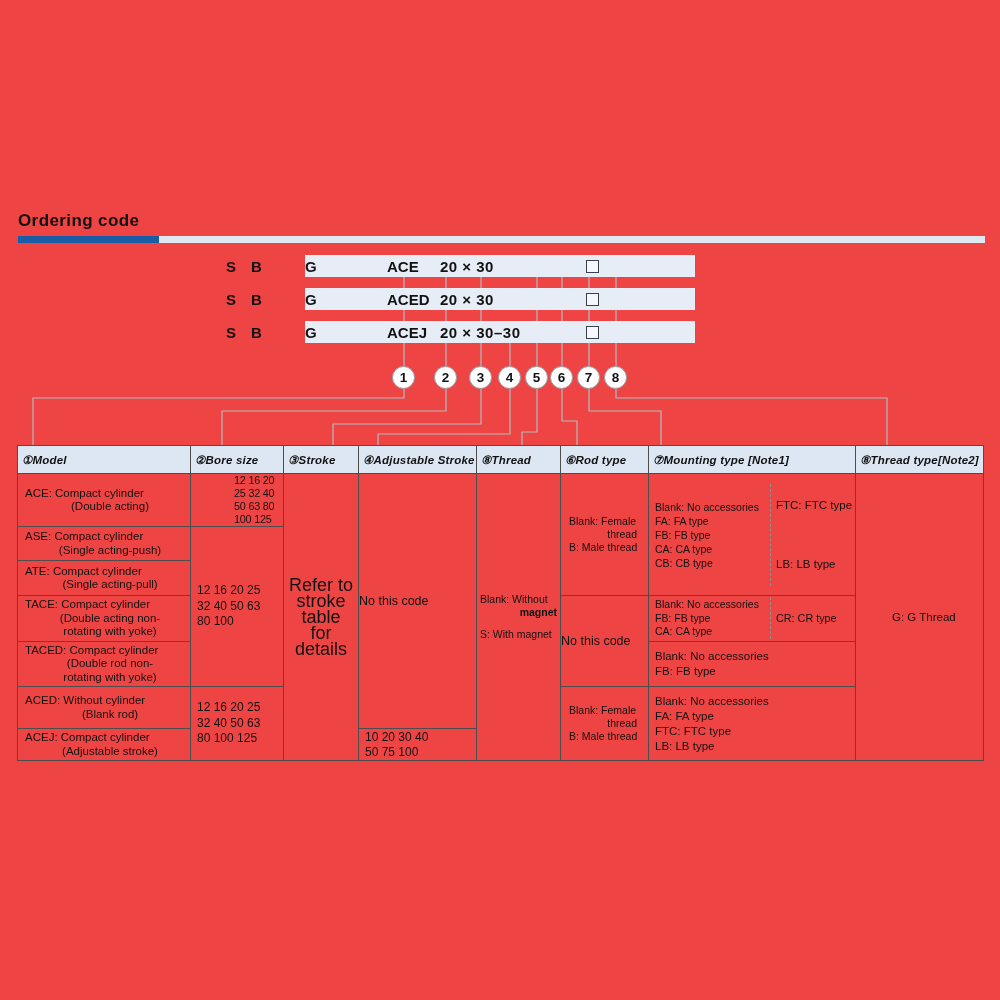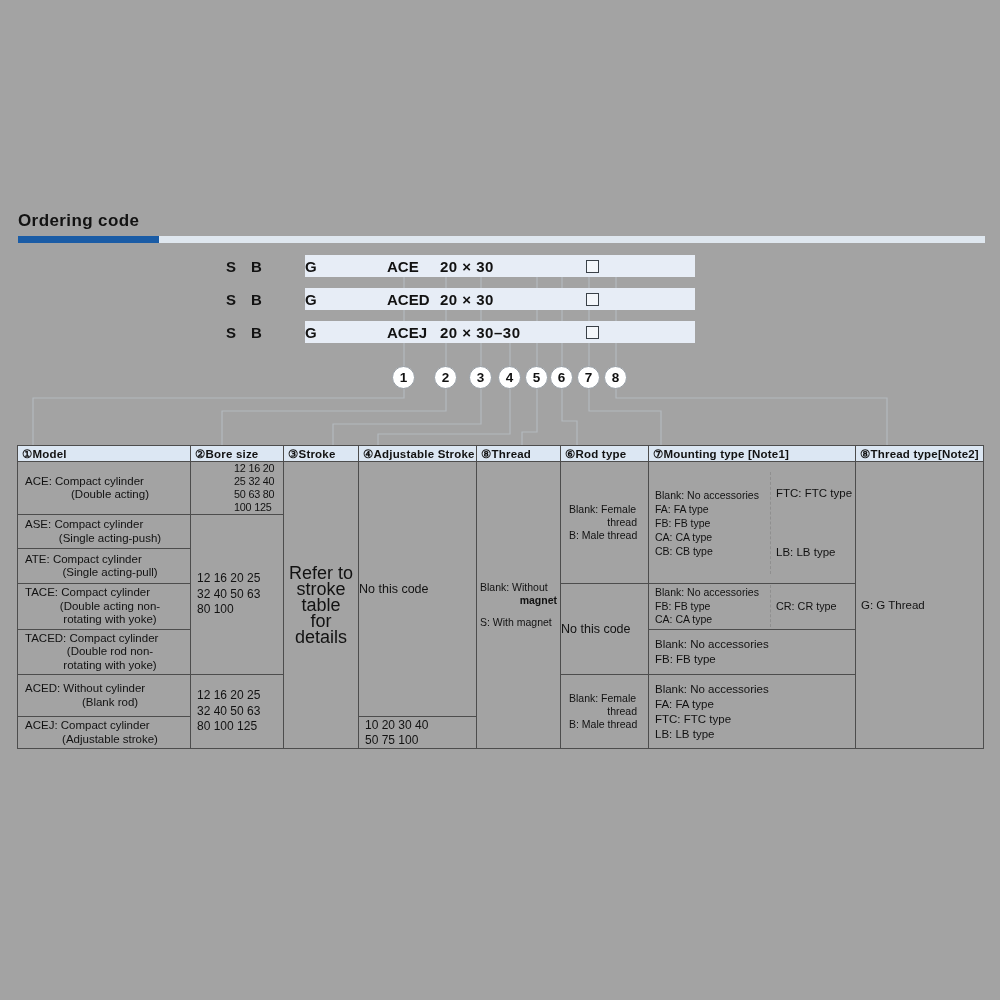--- a/index.html
+++ b/index.html
@@ -1,16 +1,16 @@
 <!DOCTYPE html>
 <html><head>
 <meta charset="utf-8">
 <style>
   html,body{margin:0;padding:0;background:#fff;}
-  .page{position:relative;width:1000px;height:1000px;background:#a3a3a3;overflow:hidden;
+  .page{position:relative;width:1000px;height:1000px;background:#ef4444;overflow:hidden;
         font-family:"Liberation Sans",sans-serif;color:#121212;}
   
   .title{position:absolute;left:18px;top:211px;font-size:17px;font-weight:bold;letter-spacing:.4px;}
   .rule-dark{position:absolute;left:18px;top:236px;width:141px;height:7px;background:#1a5ca6;}
   .rule-light{position:absolute;left:159px;top:236px;width:826px;height:7px;background:#dfe7ef;}
   
   .codebar{position:absolute;left:305px;width:390px;height:22px;background:#e7edf6;
            font-weight:bold;font-size:15px;}
   .codebar .name{position:absolute;left:82px;top:3px;}
   .codebar .size{position:absolute;left:135px;top:3px;letter-spacing:.5px;}
@@ -43,21 +43,21 @@
   .mntflex .lft{width:122px;border-right:1px dashed #8f8f8f;display:flex;flex-direction:column;
                 justify-content:center;padding-left:6px;box-sizing:border-box;}
   .mntflex .rgt{flex:1;display:flex;flex-direction:column;justify-content:center;padding-left:5px;gap:45px;}
   .mnt-b1{height:102px;}
   .mnt-b1 .lft{font-size:10.5px;line-height:14px;}
   .mnt-b1 .rgt{font-size:11.5px;line-height:14.5px;}
   .mnt-tace{height:42px;}
   .mnt-tace .lft{font-size:10.5px;line-height:13.5px;}
   .mnt-tace .rgt{font-size:10.8px;line-height:13.5px;}
   .mntfull{font-size:11.5px;line-height:15px;padding-left:6px;}
-  .thread{font-size:11.5px;padding-left:5px;}
+  .thread{font-size:11.5px;padding-left:5px;margin-left:31px;}
   
   .notes{position:absolute;left:17px;top:728px;font-size:11px;line-height:13px;}
   .note-line{margin-bottom:3px;white-space:nowrap;}
   .note-tag{font-size:8.5px;}
 </style>
 </head>
 <body>
 
 <div class="page">
 
@@ -124,21 +124,21 @@
       <col style="width:173px">
         <col style="width:93px">
         <col style="width:75px">
         <col style="width:118px">
       <col style="width:84px">
         <col style="width:88px">
         <col style="width:207px">
         <col style="width:128px">
     </colgroup>
     <tbody>
-        <tr style="height:16px;">
+        <tr style="height:28px;font-style:italic;">
       <th>①Model</th>
       <th>②Bore size</th>
       <th>③Stroke</th>
       <th>④Adjustable Stroke</th>
       <th>⑧Thread</th>
       <th>⑥Rod type</th>
       <th>⑦Mounting type [Note1]</th>
       <th>⑧Thread type[Note2]</th>
     </tr>
     <tr style="height:35px;">

